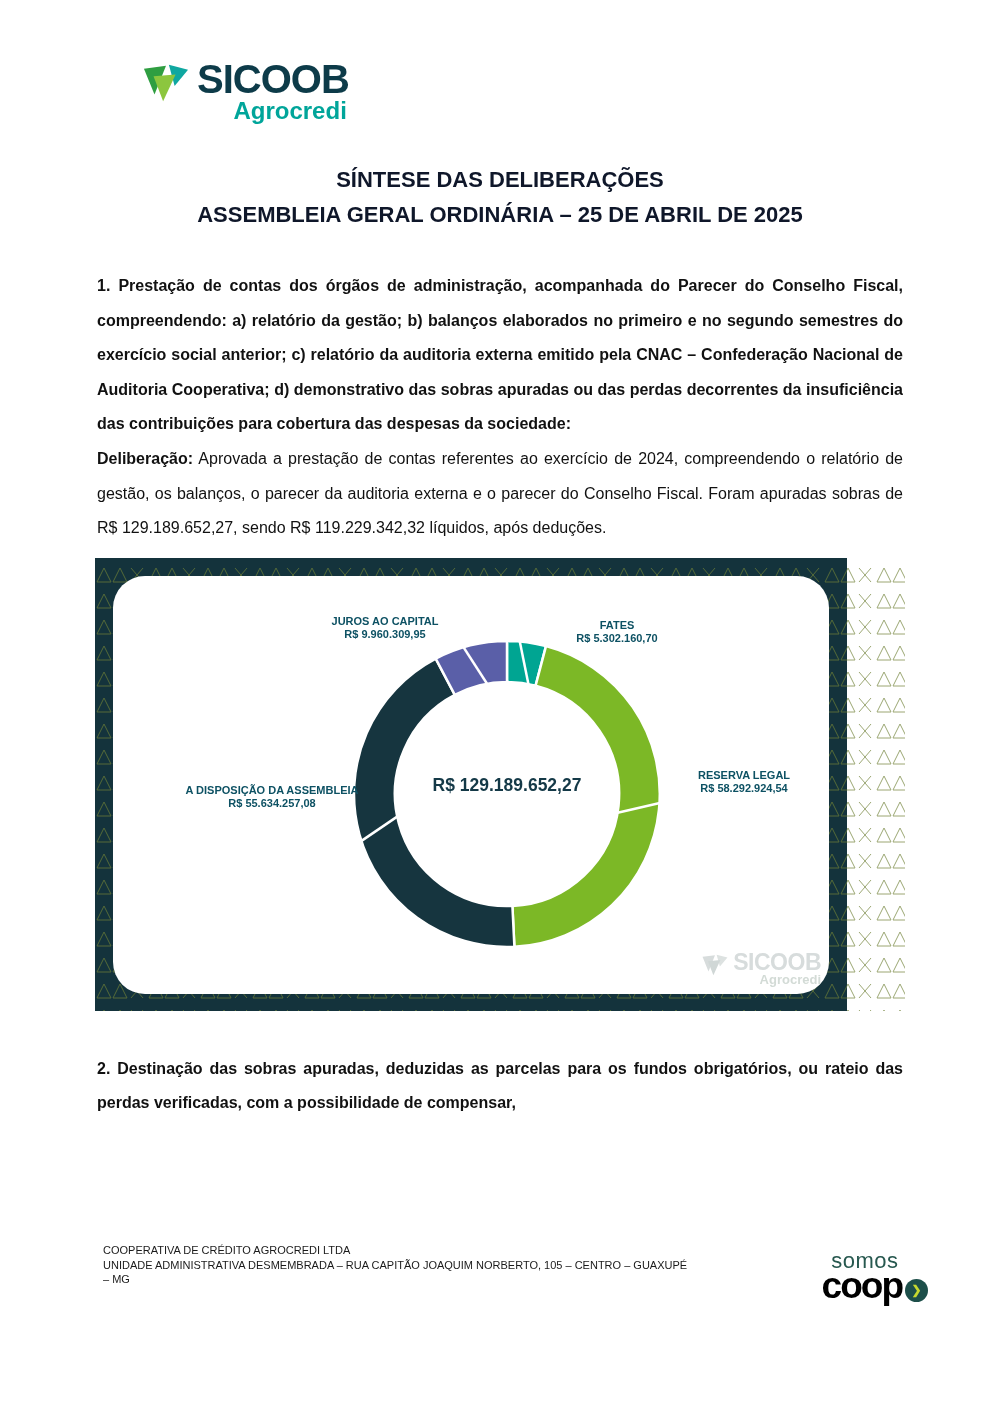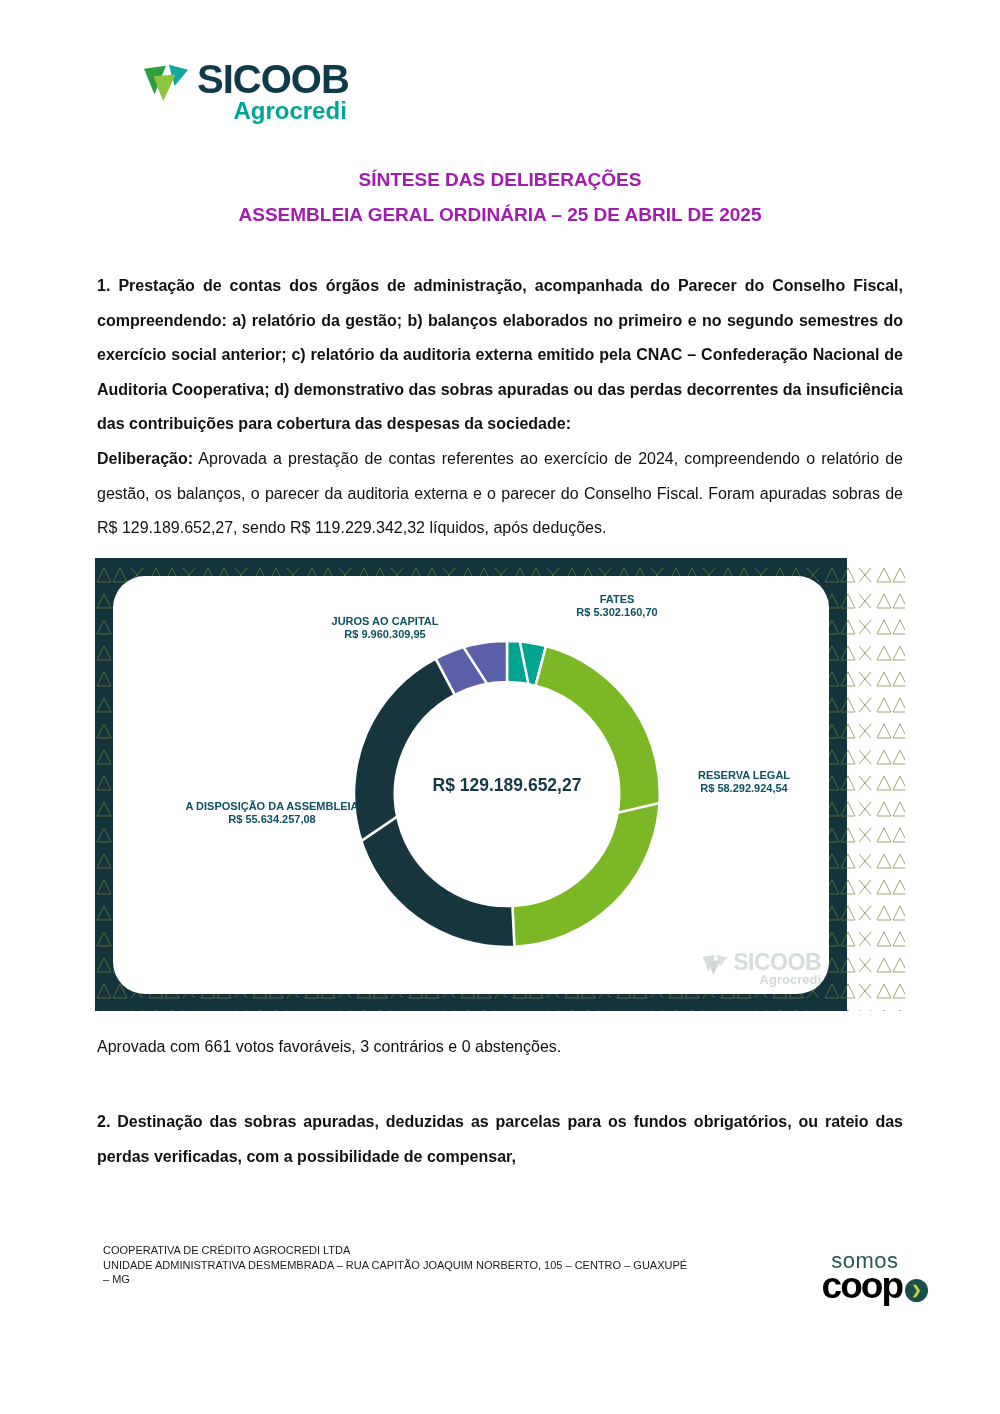--- a/index.html
+++ b/index.html
@@ -9,21 +9,21 @@
           padding:60px 97px 11px 97px; }
 
   
   .brand { display:flex; align-items:flex-start; gap:8px; margin-left:46px; }
   .brand-mark { width:46px; height:40px; margin-top:4px; }
   .brand-text { display:flex; flex-direction:column; align-items:flex-end; }
   .brand-name { font-size:40px; font-weight:700; letter-spacing:-1px; color:#0d3b49; line-height:38px; }
   .brand-sub  { font-size:24px; font-weight:700; color:#00a59a; line-height:26px; margin-right:2px; }
 
   
-  .doc-title { margin-top:38px; text-align:center; font-weight:700; font-size:19px; color:#a21caf; }
+  .doc-title { margin-top:38px; text-align:center; font-weight:700; font-size:22px; color:#0f172a; }
   .doc-title .t-line { line-height:35px; }
 
   
   .para { font-size:16px; line-height:34.6px; text-align:justify; color:#111; }
   .bold { font-weight:700; }
   .p1 { margin-top:37px; }
   .pdelib { margin-top:0; }
   .aprov { margin-top:19px; text-align:left; }
   .p2 { margin-top:41px; }
 
@@ -107,49 +107,48 @@
         <path d="M419.4 388.8 A153 153 0 0 1 340.7 100.6 L359.8 136.9 A112 112 0 0 0 417.4 347.9 Z" fill="#16353f" stroke="#ffffff" stroke-width="2.5"></path>
         <line x1="307.7" y1="254.9" x2="254.4" y2="291.1" stroke="#ffffff" stroke-width="2.5"></line>
         <path d="M340.7 100.6 A153 153 0 0 1 412.0 83.0 L412.0 124.0 A112 112 0 0 0 359.8 136.9 Z" fill="#5a5fa8" stroke="#ffffff" stroke-width="2.5"></path>
         <line x1="395.6" y1="131.3" x2="360.7" y2="77.1" stroke="#ffffff" stroke-width="2.5"></line>
       </svg>
 
     <div class="chart-label" style="left:290px; top:70px;">
       <div>JUROS AO CAPITAL</div>
       <div>R$ 9.960.309,95</div>
     </div>
-    <div class="chart-label" style="left:522px; top:48px;">
+    <div class="chart-label" style="left:522px; top:74px;">
       <div>FATES</div>
       <div>R$ 5.302.160,70</div>
     </div>
     <div class="chart-label" style="left:649px; top:224px;">
       <div>RESERVA LEGAL</div>
       <div>R$ 58.292.924,54</div>
     </div>
-    <div class="chart-label" style="left:177px; top:255px;">
+    <div class="chart-label" style="left:177px; top:239px;">
       <div>A DISPOSIÇÃO DA ASSEMBLEIA</div>
       <div>R$ 55.634.257,08</div>
     </div>
 
     <div class="chart-center">R$ 129.189.652,27</div>
 
     <div class="watermark">
       <svg class="wm-mark" viewBox="0 0 48 40">
         <polygon points="1,4 24,1 12,31" fill="#d7dcdc"></polygon>
         <polygon points="27,0 47,5 33,22" fill="#dde2e1"></polygon>
         <polygon points="11,12 34,10 21,38" fill="#d0d7d6"></polygon>
       </svg>
       <div class="wm-text">
         <span class="wm-name">SICOOB</span>
         <span class="wm-sub">Agrocredi</span>
       </div>
     </div>
   </figure>
 
-  <p class="para aprov">Aprovada com 661 votos favoráveis, 3 contrários e 0 abstenções.</p>
 
   <p class="para bold p2">2. Destinação das sobras apuradas, deduzidas as parcelas para os fundos obrigatórios, ou rateio das perdas verificadas, com a possibilidade de compensar,</p>
 
   <div class="footer">
     <div class="f-left">
       <div>COOPERATIVA DE CRÉDITO AGROCREDI LTDA</div>
       <div>UNIDADE ADMINISTRATIVA DESMEMBRADA – RUA CAPITÃO JOAQUIM NORBERTO, 105 – CENTRO – GUAXUPÉ</div>
       <div>– MG</div>
     </div>
     <div class="somoscoop">

